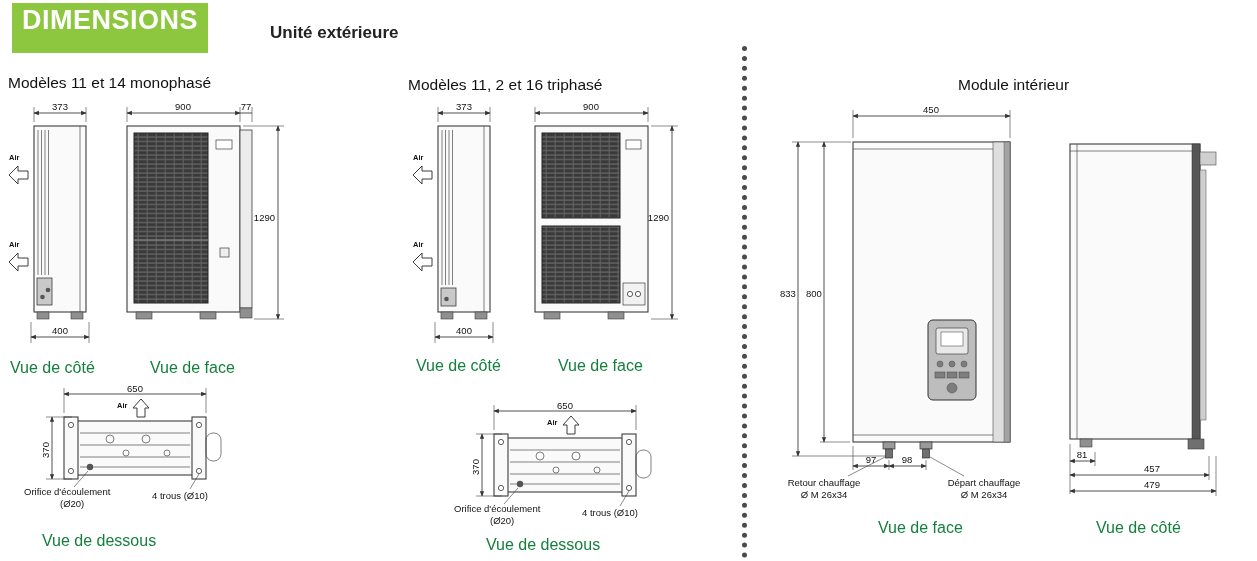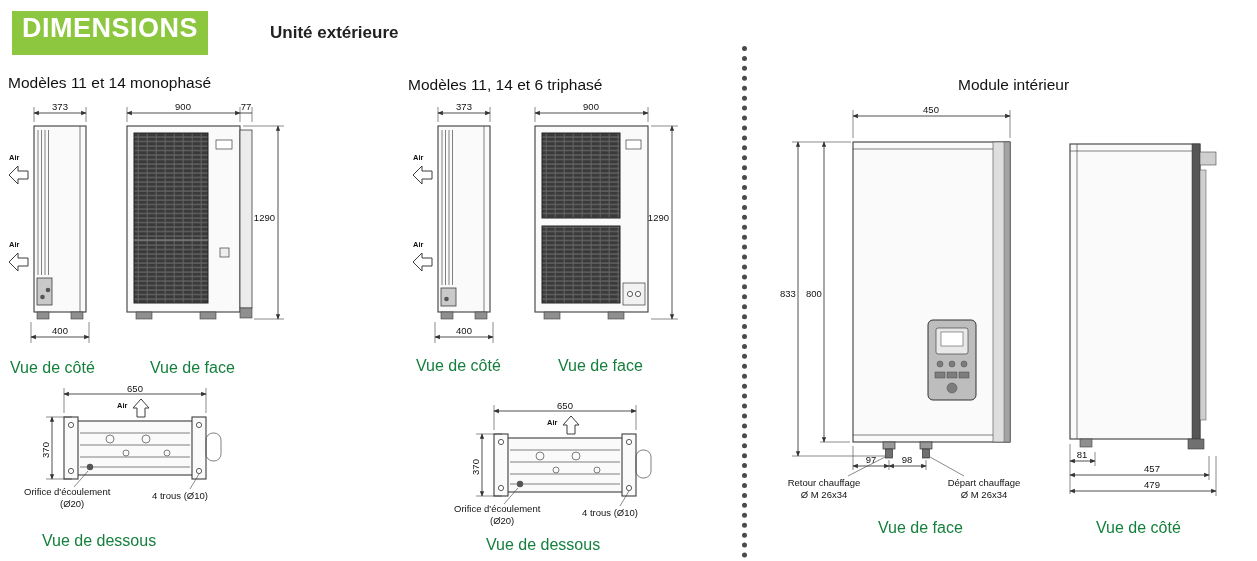--- a/index.html
+++ b/index.html
@@ -3,21 +3,21 @@
 <meta charset="utf-8">
 <style>
   * { margin:0; padding:0; box-sizing:border-box; }
   html,body { background:#fff; }
   body {
     width:1257px; height:561px; position:relative; overflow:hidden;
     font-family:"Liberation Sans","DejaVu Sans",sans-serif; color:#111;
   }
   .abs { position:absolute; }
   .badge {
-    left:12px; top:11px; width:196px; height:44px; background:#8dc63f;
+    left:12px; top:3px; width:196px; height:50px; background:#8dc63f;
     color:#fff; text-align:center;
   }
   .badge .t1 { font-size:27px; font-weight:bold; letter-spacing:.5px; line-height:32px; padding-top:1px; }
   .badge .t2 { font-size:17px; line-height:18px; }
   .hdr  { font-weight:bold; font-size:17px; color:#222; }
   .sect { font-weight:normal; font-size:15.5px; color:#111; }
   .vlabel { font-size:16px; color:#15803d; }
   .divider { left:742px; top:46px; height:512px; width:0; border-left:5px dotted #4a4a4a; }
   svg text { font-family:"Liberation Sans","DejaVu Sans",sans-serif; font-size:9.5px; fill:#111; }
   svg text.air { font-size:7.5px; font-weight:bold; }
@@ -31,21 +31,21 @@
   .foot { fill:#8f8f8f; stroke:#3c3c3c; stroke-width:0.6; }
 </style>
 </head>
 <body>
 
 <div class="abs badge">
   <div class="t1">DIMENSIONS</div>
 </div>
 <div class="abs hdr" style="left:270px; top:23px;">Unité extérieure</div>
 <div class="abs sect" style="left:8px; top:74px;">Modèles 11 et 14 monophasé</div>
-<div class="abs sect" style="left:408px; top:76px;">Modèles 11, 14 et 6 triphasé</div>
+<div class="abs sect" style="left:408px; top:76px;">Modèles 11, 2 et 16 triphasé</div>
 <div class="abs sect" style="left:958px; top:76px;">Module intérieur</div>
 
 <div class="abs divider"></div>
 
 <svg class="abs" style="left:4px; top:100px;" width="100" height="252" viewBox="0 0 100 252">
   <defs>
     <marker id="arr" viewBox="0 0 10 10" refX="9" refY="5" markerWidth="6" markerHeight="6" orient="auto-start-reverse">
       <path d="M0,1 L10,5 L0,9 z" fill="#333"></path>
     </marker>
   </defs>

